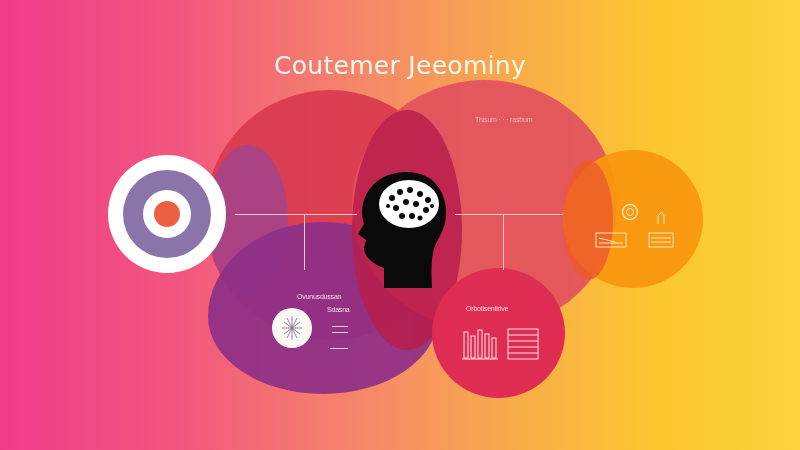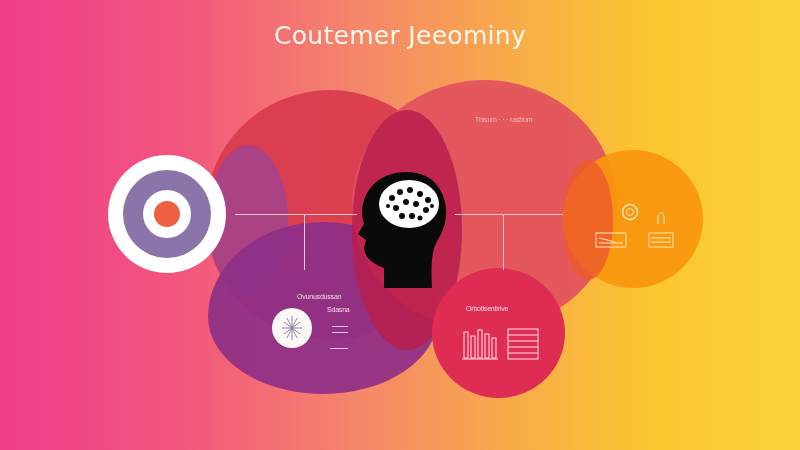--- a/index.html
+++ b/index.html
@@ -2,21 +2,21 @@
 <html><head>
   <meta charset="utf-8">
   <style>
     html, body { margin: 0; padding: 0; }
     body {
       width: 800px; height: 450px; overflow: hidden; position: relative;
       background: linear-gradient(90deg, #ef3d8a 0%, #f2557e 22%, #f5876a 45%, #f8ad48 65%, #fbc72f 82%, #fbd23a 100%);
       font-family: "Liberation Sans", sans-serif;
     }
     .title {
-      position: absolute; top: 21px; left: 0; width: 800px; text-align: center;
+      position: absolute; top: 51px; left: 0; width: 800px; text-align: center;
       color: #fff8ee; font-family: "DejaVu Sans", sans-serif; font-size: 25px; letter-spacing: 0.3px;
     }
     .circle { position: absolute; border-radius: 50%; }
     .c-red-left { left: 205px; top: 90px; width: 250px; height: 250px; background: #d93a4e; opacity: 0.92; }
     .c-purple { left: 208px; top: 222px; width: 230px; height: 172px; background: #8e2f86; opacity: 0.93; border-radius: 50% 50% 50% 50% / 55% 55% 45% 45%; }
     .c-purple-left { left: 208px; top: 145px; width: 80px; height: 150px; background: #96449a; opacity: 0.7; border-radius: 50%; }
     .c-red-right { left: 352px; top: 80px; width: 265px; height: 250px; background: #e2505e; opacity: 0.92; }
     .c-overlap { left: 352px; top: 110px; width: 110px; height: 240px; background: #b81d4c; opacity: 0.85; border-radius: 50%; }
     .c-orange { left: 563px; top: 150px; width: 140px; height: 138px; background: #f9970e; opacity: 0.95; }
     .c-orange-overlap { left: 563px; top: 160px; width: 50px; height: 120px; background: #ec5a2c; opacity: 0.8; border-radius: 50%; }

